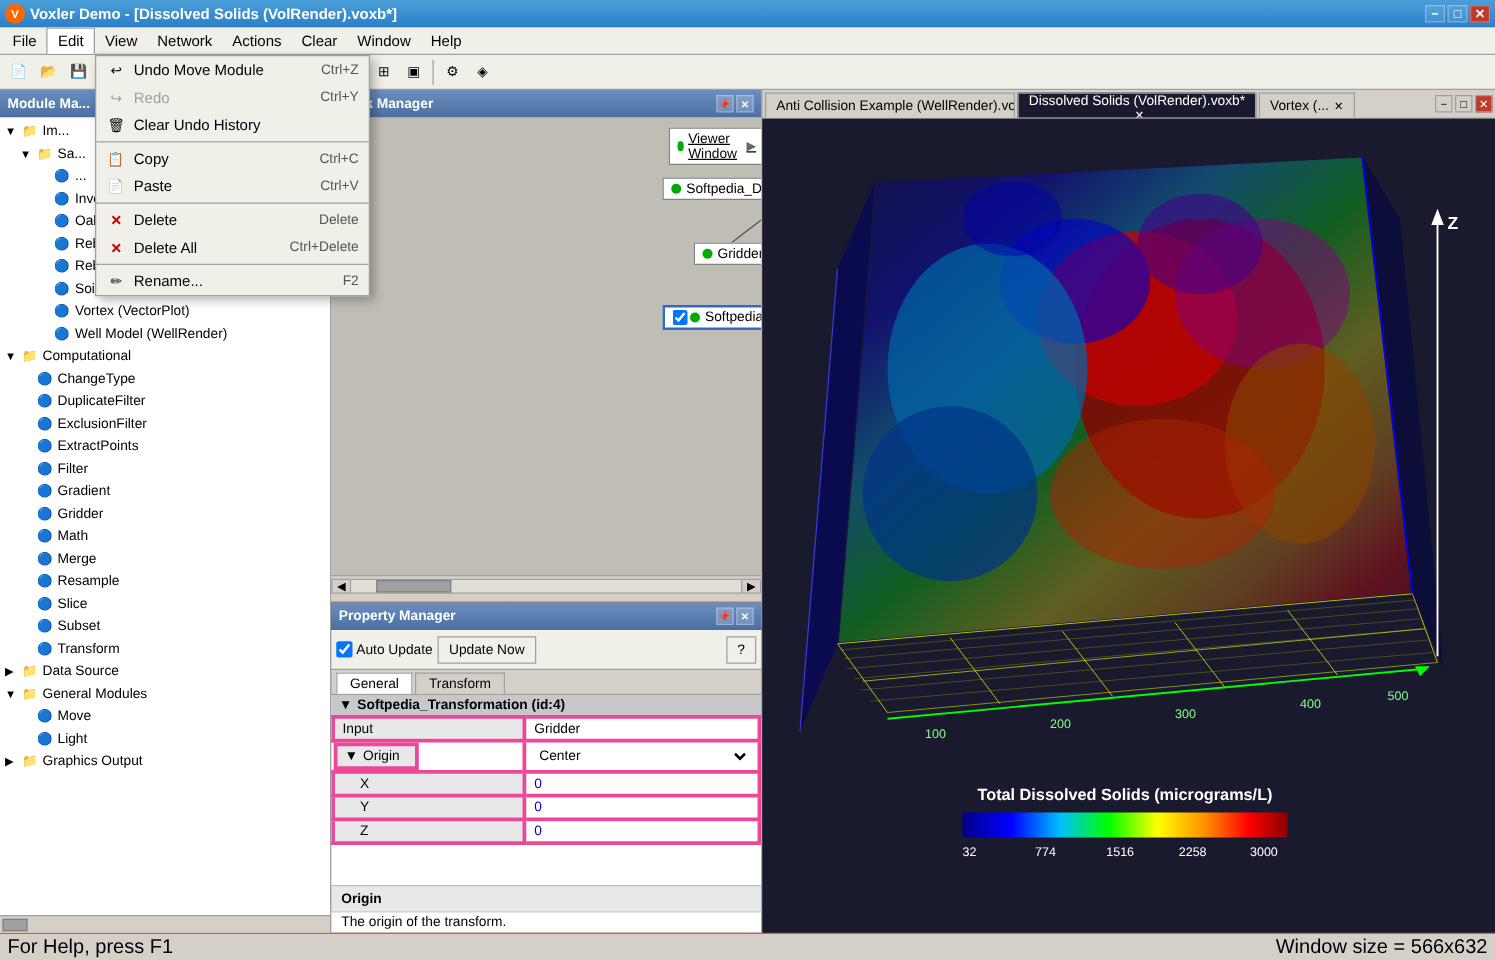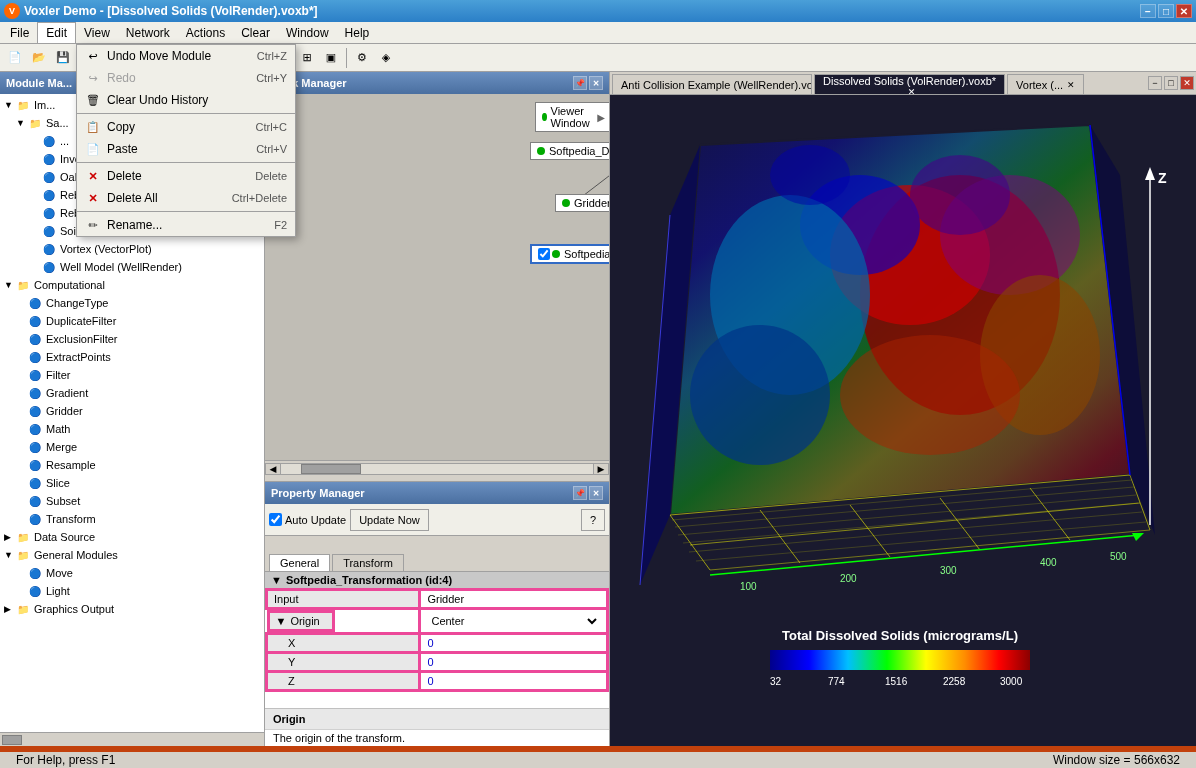--- a/index.html
+++ b/index.html
@@ -187,21 +187,20 @@
       padding: 2px 4px 0;
     }
     .pm-tab {
       padding: 2px 10px;
       background: #d4d0c8;
       border: 1px solid #a0a0a0;
       border-bottom: none;
       cursor: pointer;
       font-size: 11px;
       margin-right: 2px;
-      margin-top: 16px;
     }
     .pm-tab.active { background: white; }
     .pm-content { flex: 1; background: white; overflow-y: auto; }
     .pm-section-title {
       background: #c8c8c8;
       padding: 2px 6px;
       font-weight: bold;
       font-size: 11px;
       display: flex;
       align-items: center;
@@ -274,25 +273,25 @@
     .menu-drop-left { display: flex; align-items: center; gap: 6px; }
     .menu-drop-shortcut { color: #555; font-size: 11px; }
     .menu-separator { height: 1px; background: #a0a0a0; margin: 2px 0; }
     .menu-icon { width: 16px; height: 16px; display: flex; align-items: center; justify-content: center; font-size: 11px; }
     .red-x { color: #cc0000; font-weight: bold; }
 
     
     .status-bar {
       height: 22px;
       background: #d4d0c8;
-      border-top: 6px solid #c2410c;
-      display: flex;
-      align-items: center;
-      padding: 0 16px;
-      font-size: 12px;
+      border-top: 1px solid #c2410c;
+      display: flex;
+      align-items: center;
+      padding: 0 6px;
+      font-size: 16px;
       justify-content: space-between;
     }
   </style>
 </head>
 <body>
 
 <div class="title-bar">
   <div class="title-bar-left">
     <div class="app-icon">V</div>
     <span>Voxler Demo - [Dissolved Solids (VolRender).voxb*]</span>
@@ -527,21 +526,21 @@
           <line x1="460" y1="162" x2="480" y2="195" stroke="#555" stroke-width="1"></line>
 
           <defs>
             <marker id="arr" markerWidth="6" markerHeight="6" refX="3" refY="3" orient="auto">
               <path d="M0,0 L0,6 L6,3 z" fill="#555"></path>
             </marker>
           </defs>
         </svg>
 
         <div style="position:absolute;top:8px;left:270px;">
-          <div style="background:white;border:1px solid #808080;padding:2px 6px;font-size:11px;display:flex;align-items:center;">
+          <div style="background:white;border:1px solid #808080;padding:2px 6px;font-size:11px;display:flex;align-items:center;text-decoration:underline;">
             <span style="width:8px;height:8px;border-radius:50%;background:#00aa00;display:inline-block;margin-right:4px;"></span>
             <span>Viewer Window</span>
             <span style="margin-left:4px;font-size:10px;color:#666;">▶</span>
           </div>
         </div>
 
         <div style="position:absolute;top:48px;left:265px;">
           <div style="background:white;border:1px solid #808080;padding:2px 6px;font-size:11px;display:flex;align-items:center;">
             <span style="width:8px;height:8px;border-radius:50%;background:#00aa00;display:inline-block;margin-right:4px;"></span>
             <span>Softpedia_Data</span>

